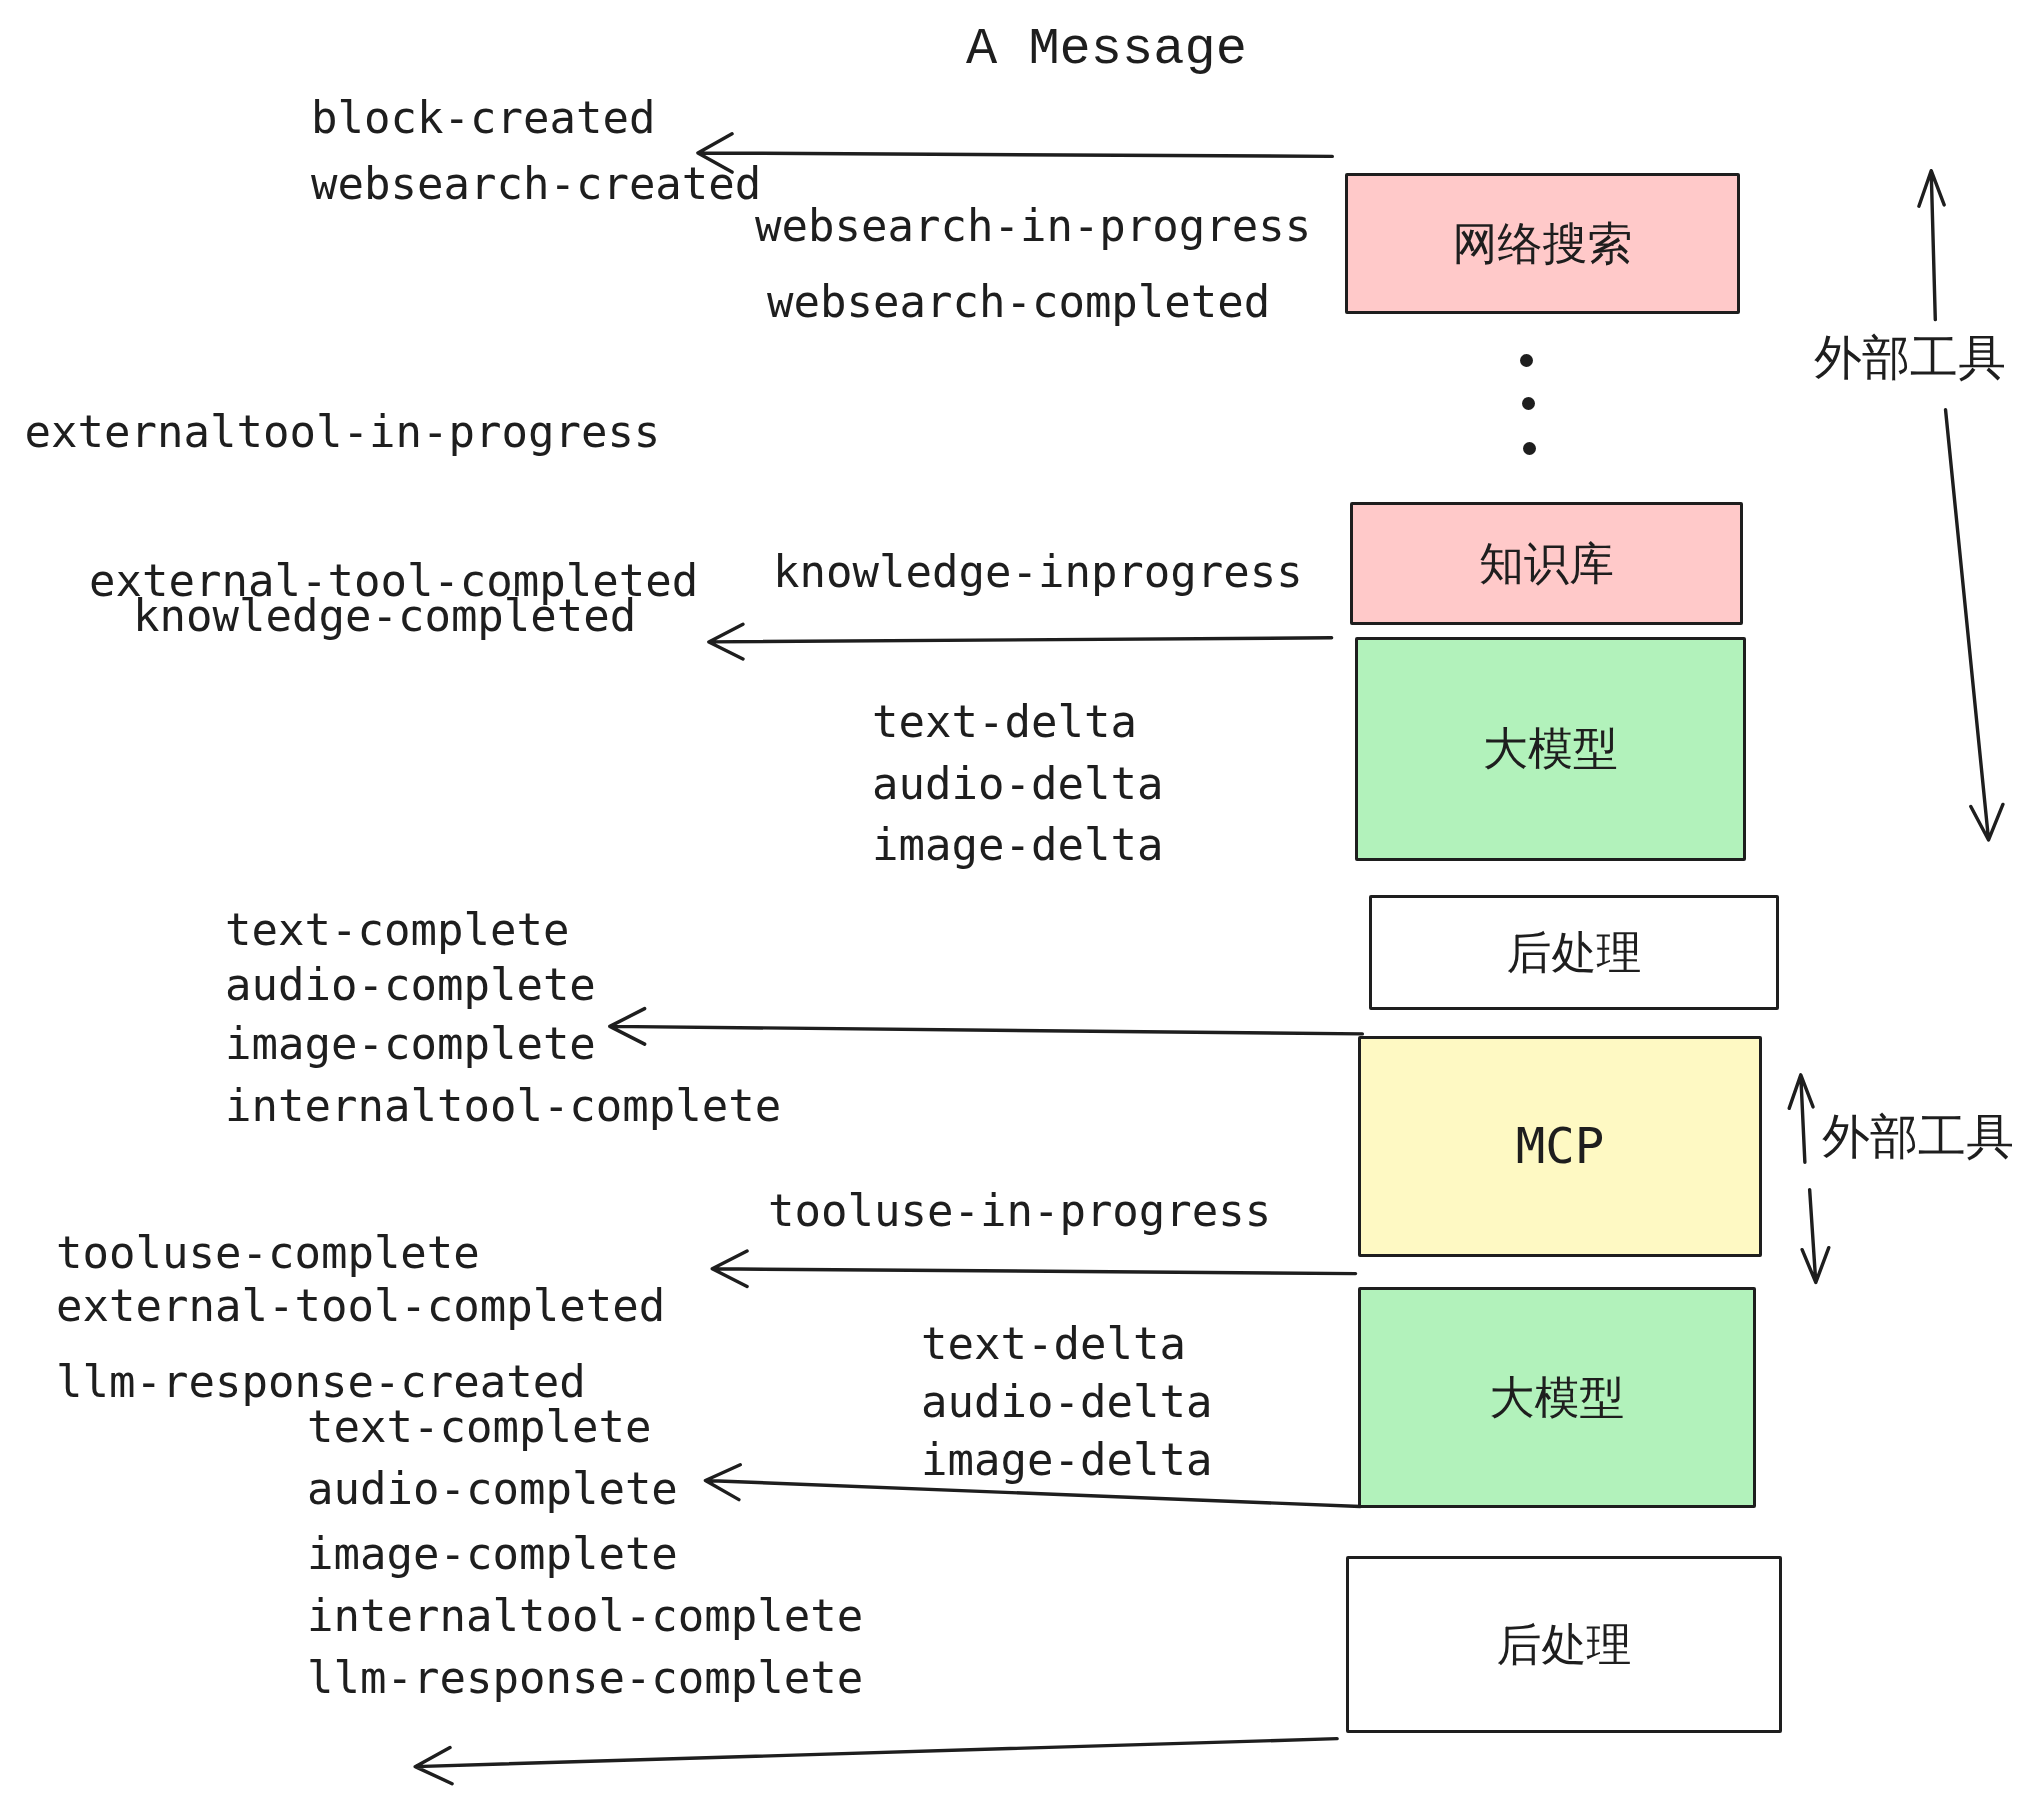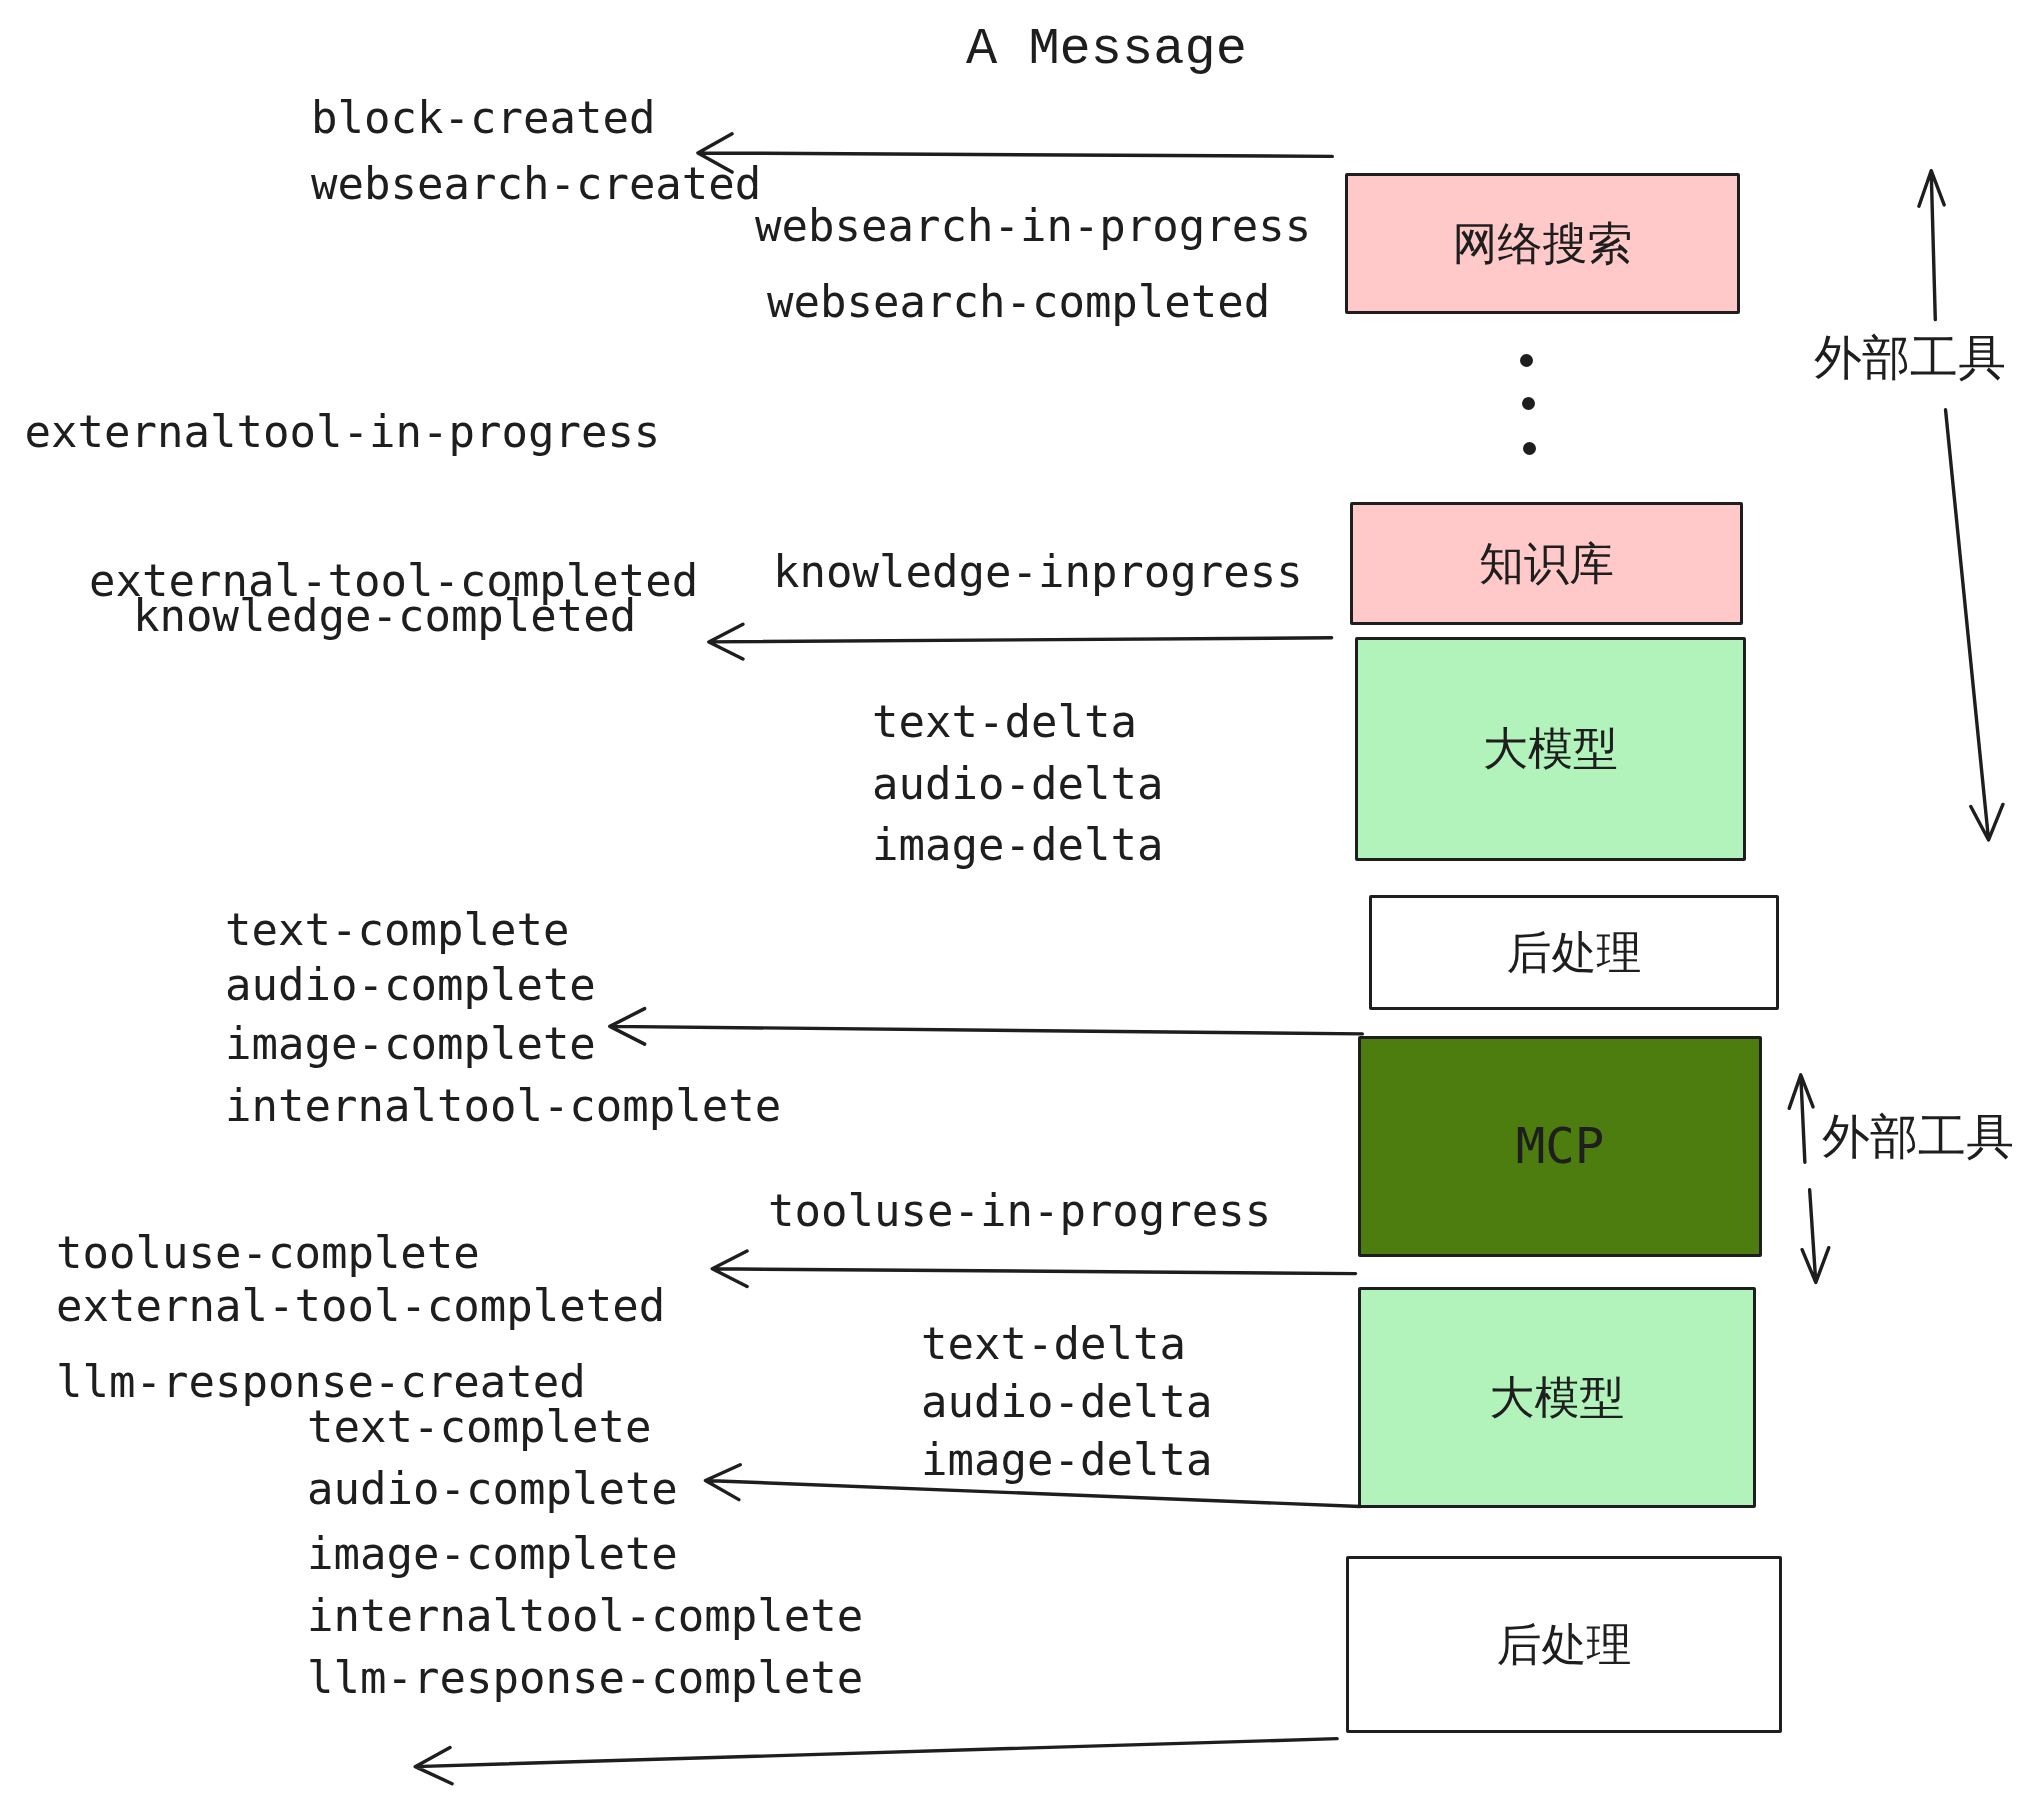--- a/index.html
+++ b/index.html
@@ -120,21 +120,21 @@
   </div>
 
   <div class="box" style="left:1355px;top:637px;width:391px;height:224px;background:#b2f2bb;">
     <span>大模型</span>
   </div>
 
   <div class="box" style="left:1369px;top:895px;width:410px;height:115px;background:#ffffff;">
     <span>后处理</span>
   </div>
 
-  <div class="box mono" style="left:1358px;top:1036px;width:404px;height:221px;background:#4d7c0f;">
+  <div class="box mono" style="left:1358px;top:1036px;width:404px;height:221px;background:#fef9c3;">
     <span>MCP</span>
   </div>
 
   <div class="box" style="left:1358px;top:1287px;width:398px;height:221px;background:#b2f2bb;">
     <span>大模型</span>
   </div>
 
   <div class="box" style="left:1346px;top:1556px;width:436px;height:177px;background:#ffffff;">
     <span>后处理</span>
   </div>

